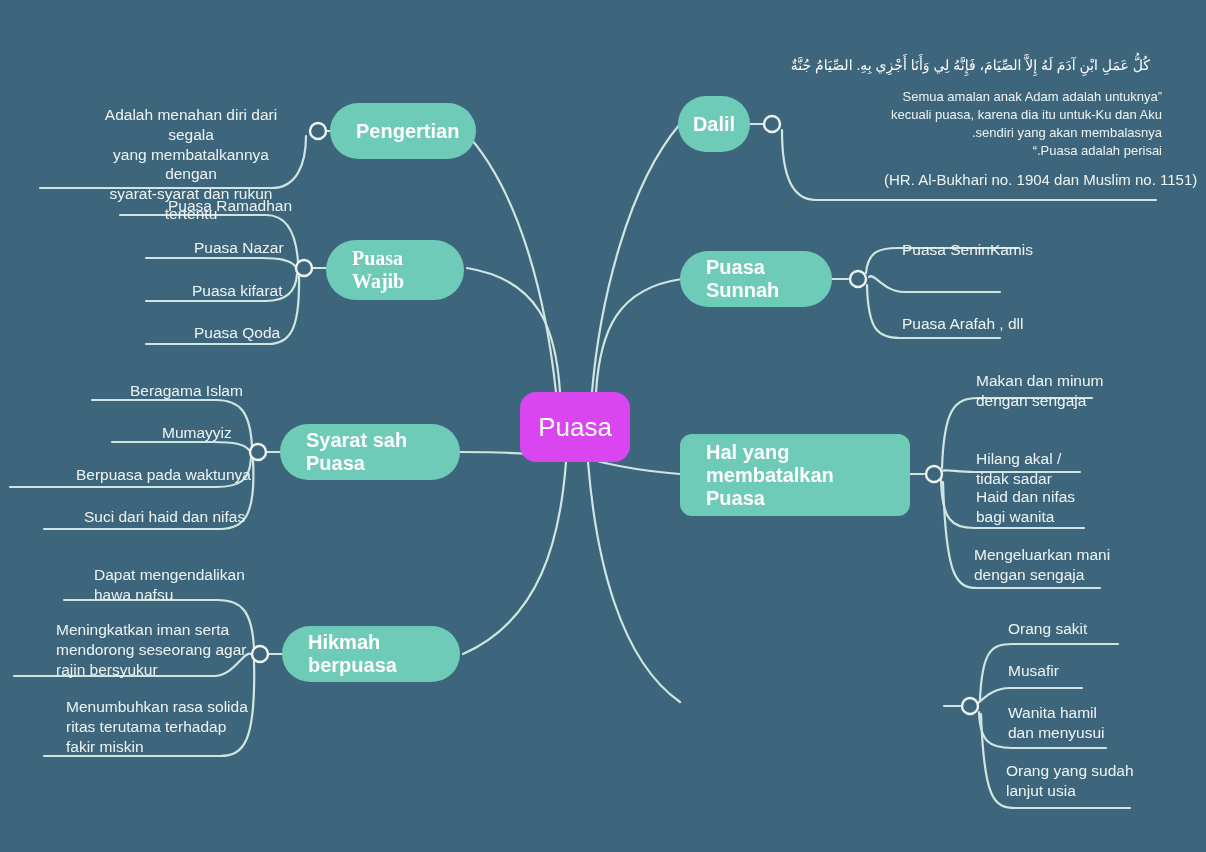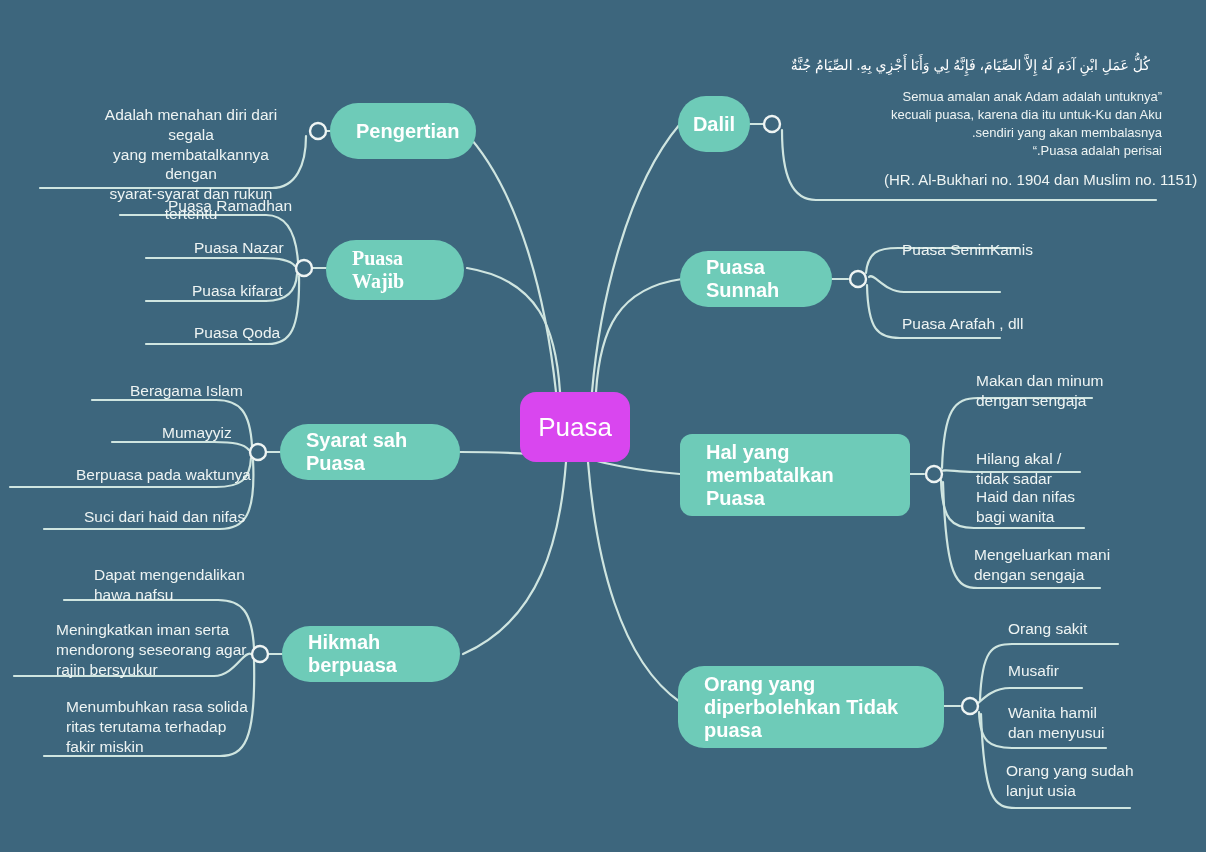--- a/index.html
+++ b/index.html
@@ -161,23 +161,20 @@
 
   <div class="node branch" style="left:678px;top:96px;width:72px;height:56px;justify-content:center;padding:0;">
     <span>Dalil</span>
   </div>
   <div class="node branch" style="left:680px;top:251px;width:152px;height:56px;">
     <span>Puasa Sunnah</span>
   </div>
   <div class="node branch" style="left:680px;top:434px;width:230px;height:82px;border-radius:12px;">
     <span>Hal yang membatalkan Puasa</span>
   </div>
-  <div class="node branch" style="left:678px;top:666px;width:266px;height:82px;border-radius:26px;">
-    <span>Orang yang diperbolehkan Tidak puasa</span>
-  </div>
 
   <div class="leaf left" style="left:88px;top:105px;width:206px;text-align:center;">Adalah menahan diri dari segala
 yang membatalkannya dengan
 syarat-syarat dan rukun tertentu</div>
 
   <div class="leaf left" style="left:168px;top:196px;width:200px;">Puasa Ramadhan</div>
   <div class="leaf left" style="left:194px;top:238px;width:200px;">Puasa Nazar</div>
   <div class="leaf left" style="left:192px;top:281px;width:200px;">Puasa kifarat</div>
   <div class="leaf left" style="left:194px;top:323px;width:200px;">Puasa Qoda</div>
 

